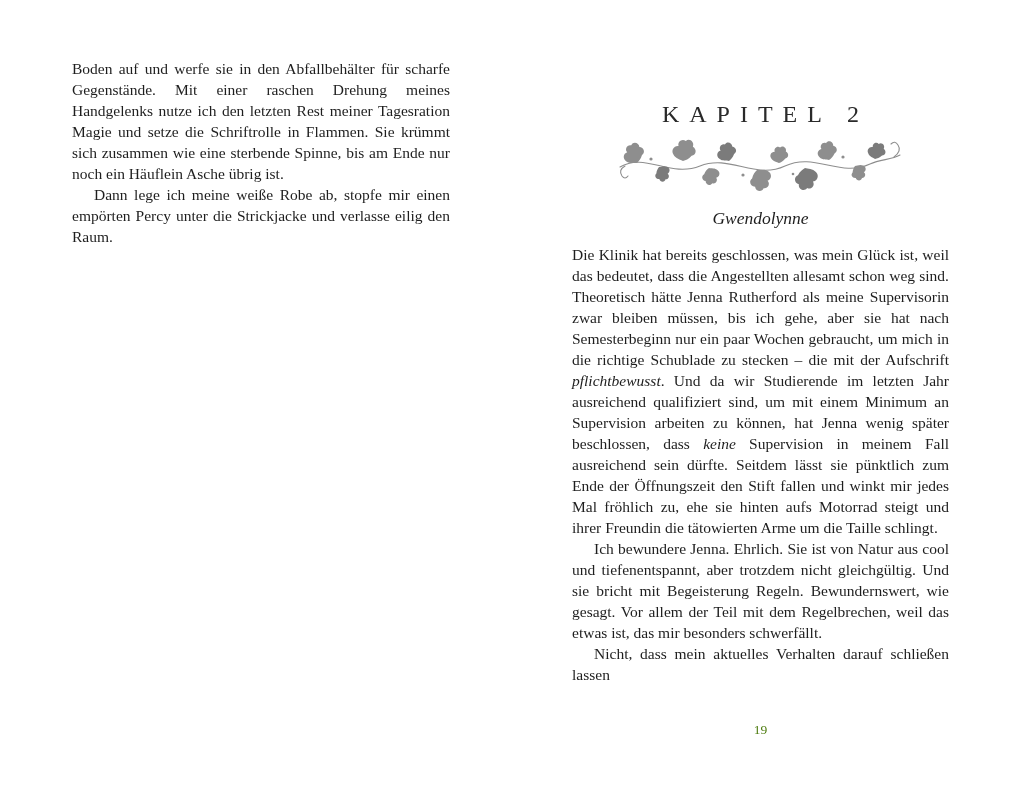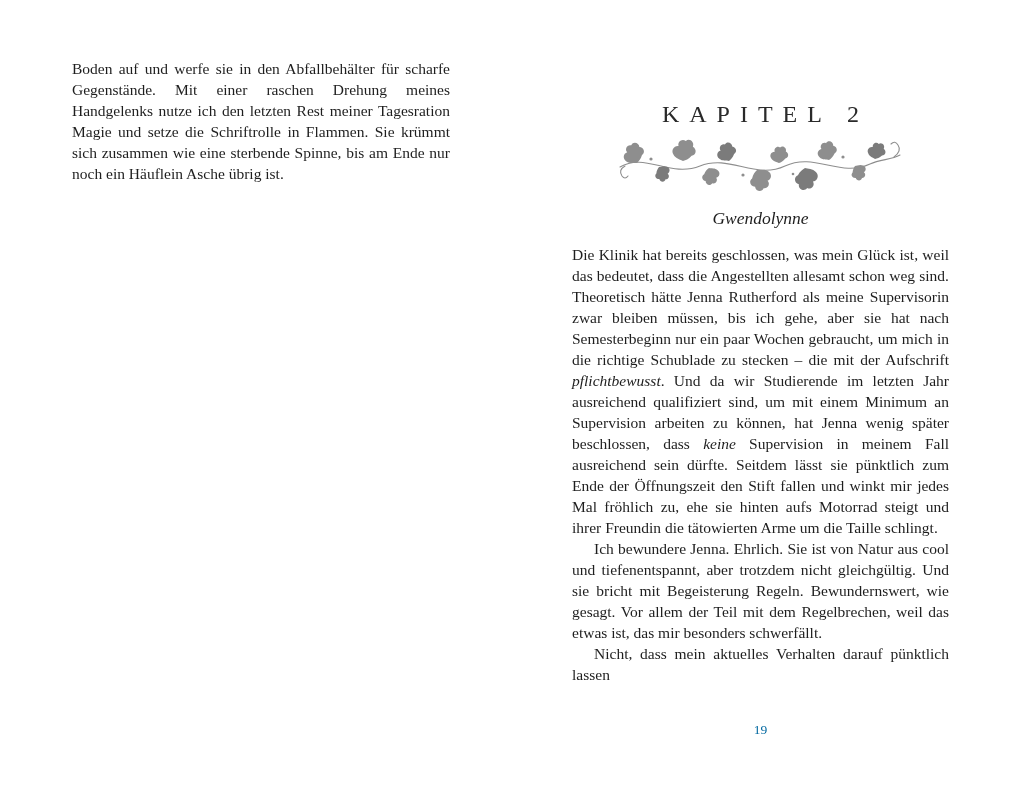--- a/index.html
+++ b/index.html
@@ -55,34 +55,35 @@
     font-size:17.5px;
     line-height:22px;
   }
   .right-body{margin-top:15px;}
   .page-number{
     position:absolute;
     left:572px;width:377px;
     top:722px;
     text-align:center;
     font-size:13.5px;
-    color:#0369a1;
+    color:#4d7c0f;
   }
   em{}
   .leaf{fill:var(--ornament,#8e8e8e);}
   .leaf-dark{fill:#7b7b7b;}
   .stem{stroke:var(--ornament,#8e8e8e);fill:none;stroke-width:1.1;stroke-linecap:round;}
 </style>
 </head>
 <body>
 
 <div class="spread">
 
   <div class="page-left">
     <p class="body-par">Boden auf und werfe sie in den Abfallbehälter für scharfe Gegenstände. Mit einer raschen Drehung meines Handgelenks nutze ich den letzten Rest meiner Tagesration Magie und setze die Schriftrolle in Flammen. Sie krümmt sich zusammen wie eine sterbende Spinne, bis am Ende nur noch ein Häuflein Asche übrig ist.</p>
+    <p class="body-par indent">Dann lege ich meine weiße Robe ab, stopfe mir einen empörten Percy unter die Strickjacke und verlasse eilig den Raum.</p>
   </div>
 
   <div class="page-right">
 
     <h1 class="chapter-heading">KAPITEL 2</h1>
 
     <div class="ornament">
       <svg width="292" height="58" viewBox="0 0 292 58" aria-hidden="true">
         <defs>
           <path id="leaf" d="M0 0 C -2 -1 -6 -1 -8 -4 C -10.5 -7 -8.5 -11 -5 -11 C -6.5 -14 -3 -17.5 0 -15.5 C 2.5 -18.5 7 -15.5 6 -12 C 9.5 -10.5 9.5 -6 6 -5 C 4 -2 2 -1 0 0 Z"></path>
@@ -114,19 +115,19 @@
     </div>
 
     <h2 class="section-title">Gwendolynne</h2>
 
     <div class="right-body">
       <p class="body-par"><span>Die Klinik hat bereits geschlossen, was mein Glück ist, weil das bedeutet, dass die Angestellten allesamt schon weg sind. Theoretisch hätte Jenna Rutherford als meine Supervisorin zwar bleiben müssen, bis ich gehe, aber sie hat nach Semesterbeginn nur ein paar Wochen gebraucht, um mich in die richtige Schublade zu stecken – die mit der Aufschrift </span><em>pflichtbewusst</em><span>. Und da wir Studierende im letzten Jahr ausreichend qualifiziert sind, um mit einem Minimum an Supervision arbeiten zu können, hat Jenna wenig später beschlossen, dass </span><em>keine</em><span> Supervision in meinem Fall ausreichend sein dürfte. Seitdem lässt sie pünktlich zum Ende der Öffnungszeit den Stift fallen und winkt mir jedes Mal fröhlich zu, ehe sie hinten aufs Motorrad steigt und ihrer Freundin die tätowierten Arme um die Taille schlingt.</span></p>
 
 
       <p class="body-par indent">Ich bewundere Jenna. Ehrlich. Sie ist von Natur aus cool und tiefenentspannt, aber trotzdem nicht gleichgültig. Und sie bricht mit Begeisterung Regeln. Bewundernswert, wie gesagt. Vor allem der Teil mit dem Regelbrechen, weil das etwas ist, das mir besonders schwerfällt.</p>
 
-      <p class="body-par indent">Nicht, dass mein aktuelles Verhalten darauf pünktlich lassen</p>
+      <p class="body-par indent">Nicht, dass mein aktuelles Verhalten darauf schließen lassen</p>
     </div>
   </div>
 
   <div class="page-number">19</div>
 
 </div>
 
 </body></html>

